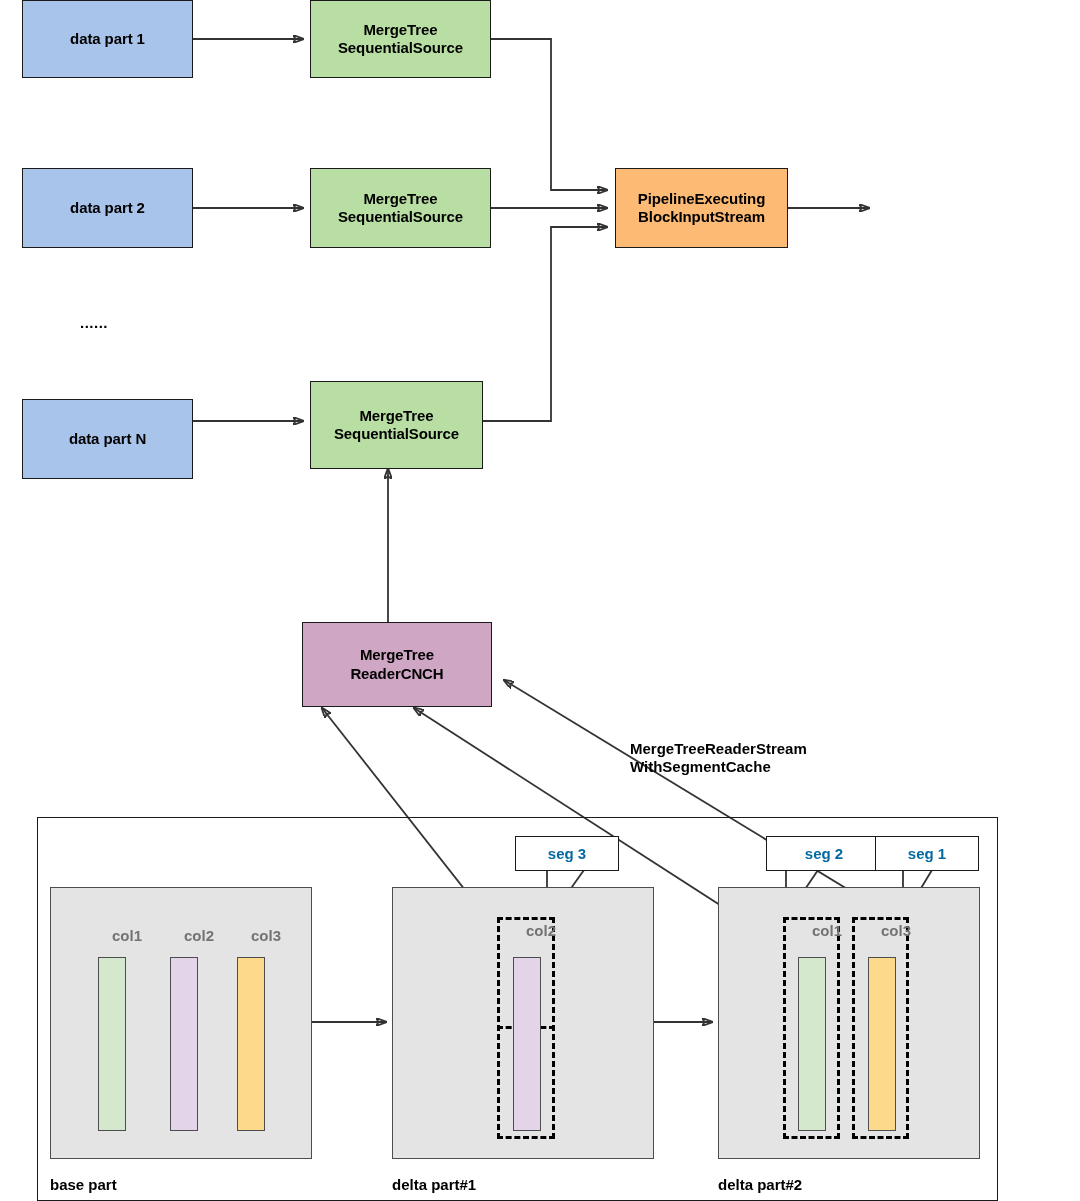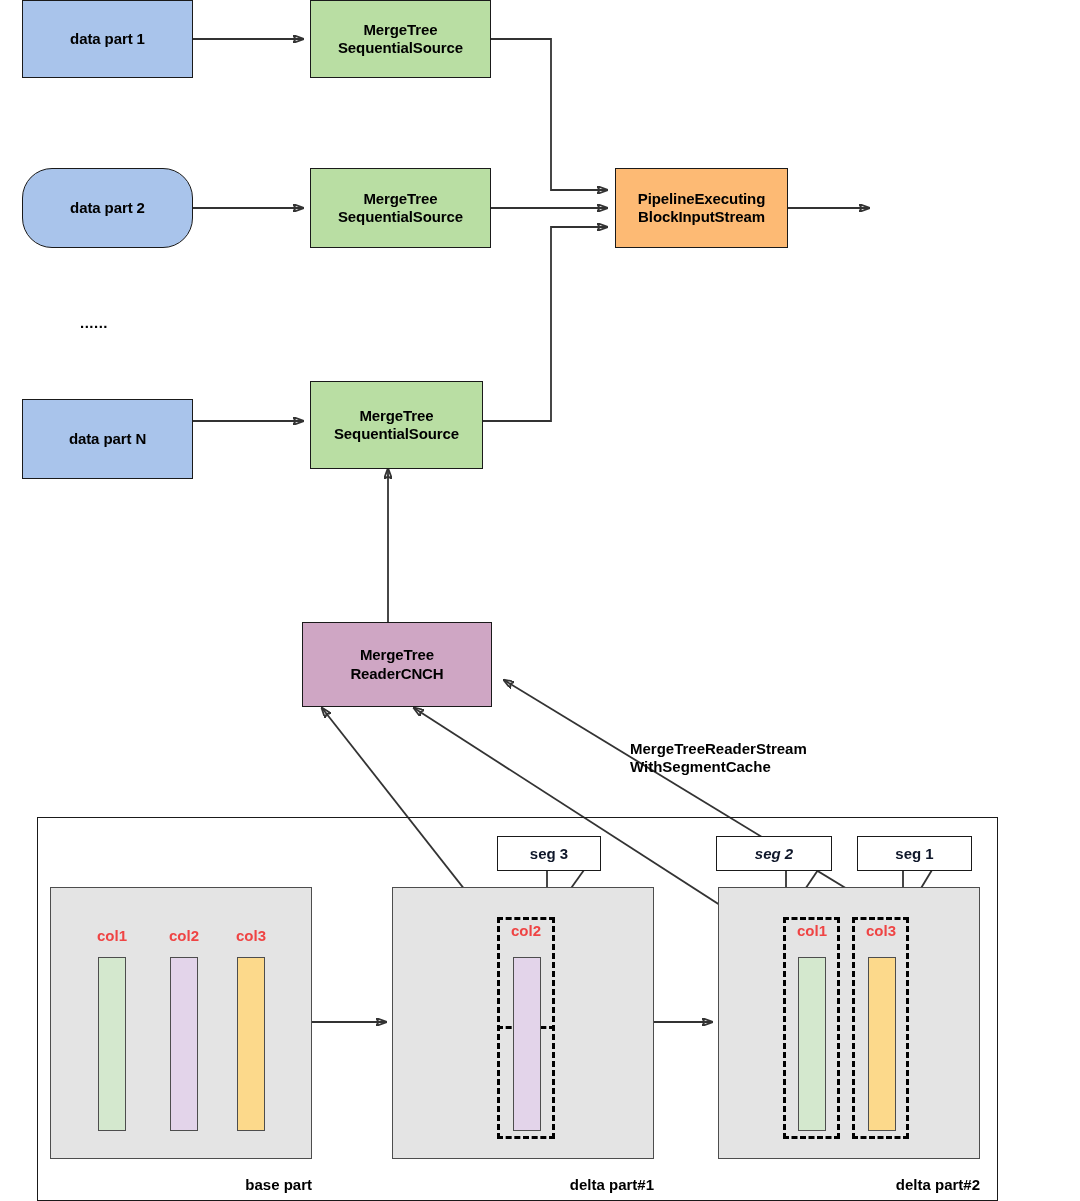--- a/index.html
+++ b/index.html
@@ -66,28 +66,28 @@
     position: absolute;
     box-sizing: border-box;
     background: #e4e4e4;
     border: 1.6px solid #4d4d4d;
   }
   .part-caption {
     position: absolute;
     font-weight: bold;
     font-size: 15px;
     color: #000;
+    text-align: left;
+  }
+  .col-label {
+    position: absolute;
+    font-weight: bold;
+    font-size: 15px;
+    color: #737373;
     text-align: right;
-  }
-  .col-label {
-    position: absolute;
-    font-weight: bold;
-    font-size: 15px;
-    color: #ef4444;
-    text-align: center;
   }
   .col-bar {
     position: absolute;
     box-sizing: border-box;
     border: 1.3px solid #4d4d4d;
   }
   .col-bar.c-green  { background: #d4e8ce; }
   .col-bar.c-purple { background: #e3d4ea; }
   .col-bar.c-yellow { background: #fcd98b; }
 
@@ -105,21 +105,22 @@
   .callout {
     position: absolute;
     box-sizing: border-box;
     border: 1.6px solid #1a1a1a;
     background: #ffffff;
     display: flex;
     align-items: center;
     justify-content: center;
     font-weight: bold;
     font-size: 15px;
-    color: #0f172a;
+    color: #0369a1;
+    margin-left: 18px;
   }
 
   svg.edges {
     position: absolute;
     left: 0;
     top: 0;
     width: 1080px;
     height: 1201px;
     pointer-events: none;
     overflow: visible;
@@ -173,21 +174,21 @@
 
     <path d="M786,870 L786,913"></path>
     <path d="M818,870 L789,913"></path>
 
     <path d="M903,870 L903,913"></path>
     <path d="M932,870 L906,913"></path>
   </svg>
 
   <div class="node blue" style="left:22px; top:0px; width:171px; height:78px;">data part 1</div>
 
-  <div class="node blue" style="left:22px; top:168px; width:171px; height:80px;border-radius:30px;">data part 2</div>
+  <div class="node blue" style="left:22px; top:168px; width:171px; height:80px;">data part 2</div>
 
   <div class="node blue" style="left:22px; top:381px; width:171px; height:80px;margin-top:18px;">data part N</div>
 
   <div class="ellipsis-label" style="left:80px; top:314px;">......</div>
 
   <div class="node green" style="left:310px; top:0px; width:181px; height:78px;">MergeTree
 SequentialSource</div>
 
   <div class="node green" style="left:310px; top:168px; width:181px; height:80px;">MergeTree
 SequentialSource</div>
@@ -226,16 +227,16 @@
   <div class="part-box" style="left:718px; top:887px; width:262px; height:272px;"></div>
   <div class="dashed-box" style="left:783px; top:917px; width:57px; height:222px;"></div>
   <div class="dashed-box" style="left:852px; top:917px; width:57px; height:222px;"></div>
   <div class="col-label" style="left:782px; top:922px; width:60px;">col1</div>
   <div class="col-label" style="left:851px; top:922px; width:60px;">col3</div>
   <div class="col-bar c-green" style="left:798px; top:957px; width:28px; height:174px;"></div>
   <div class="col-bar c-yellow" style="left:868px; top:957px; width:28px; height:174px;"></div>
   <div class="part-caption" style="left:718px; top:1176px; width:262px;">delta part#2</div>
 
   <div class="callout" style="left:497px; top:836px; width:104px; height:35px;">seg 3</div>
-  <div class="callout" style="left:716px; top:836px; width:116px; height:35px;font-style:italic;">seg 2</div>
-  <div class="callout" style="left:857px; top:836px; width:115px; height:35px;">seg 1</div>
+  <div class="callout" style="left:748px; top:836px; width:116px; height:35px;">seg 2</div>
+  <div class="callout" style="left:857px; top:836px; width:104px; height:35px;">seg 1</div>
 
 </div>
 
 </body></html>

